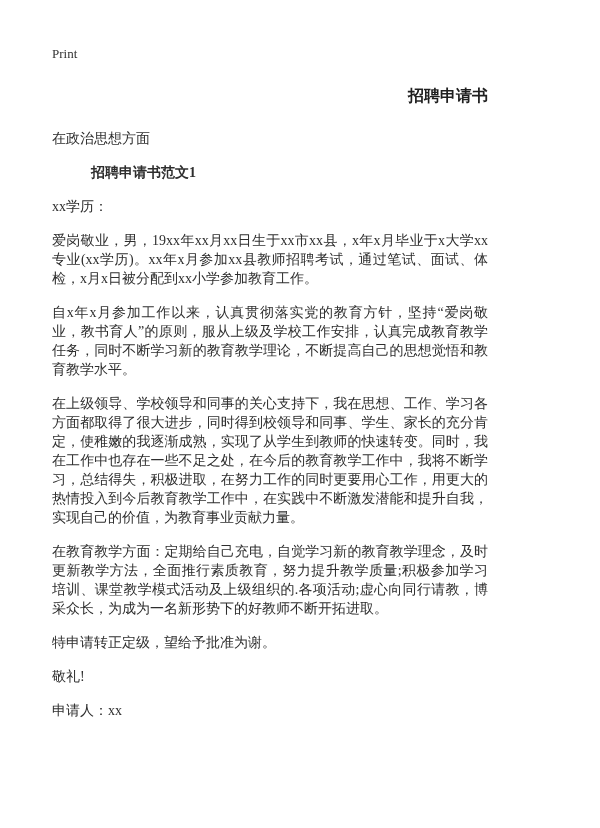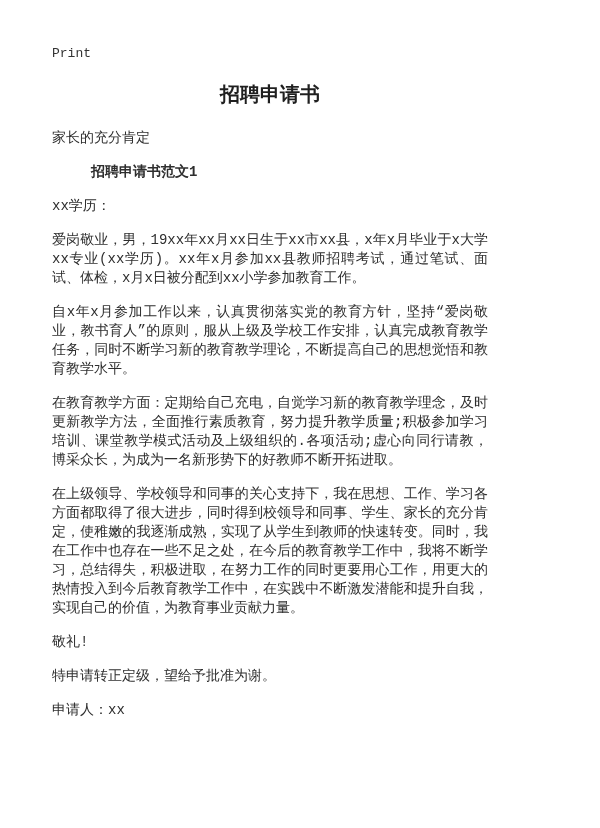--- a/index.html
+++ b/index.html
@@ -3,36 +3,36 @@
 <meta charset="utf-8">
 <style>
   html, body { margin: 0; padding: 0; background: #ffffff; }
   .page {
     position: relative;
     width: 560px;
     height: 828px;
     box-sizing: border-box;
     padding: 44px 72px 0 52px;
     background: #ffffff;
-    font-family: Liberation Mono, monospace;
+    font-family: Liberation Serif, serif;
     color: #2e2e2e;
     overflow: hidden;
   }
   .print-label {
     font-size: 13px;
     line-height: 15px;
     color: #333333;
     cursor: pointer;
     display: inline-block;
   }
   .doc-title {
-    font-size: 20px;
+    font-size: 16px;
     line-height: 24px;
     font-weight: bold;
-    text-align: center;
+    text-align: right;
     color: #1f1f1f;
     margin: 22px 0 8px 0;
   }
   .para {
     font-size: 14px;
     line-height: 19px;
     margin: 15px 0 0 0;
     text-align: justify;
     text-justify: inter-ideograph;
     word-break: break-all;
@@ -42,27 +42,27 @@
 </style>
 </head>
 <body>
 
 <div class="page">
 
   <span class="print-label">Print</span>
 
   <h1 class="doc-title">招聘申请书</h1>
 
-  <p class="para first">家长的充分肯定</p>
+  <p class="para first">在政治思想方面</p>
 
 
   <p class="para bold">招聘申请书范文1</p>
 
   <p class="para">xx学历：</p>
   <p class="para">爱岗敬业，男，19xx年xx月xx日生于xx市xx县，x年x月毕业于x大学xx专业(xx学历)。xx年x月参加xx县教师招聘考试，通过笔试、面试、体检，x月x日被分配到xx小学参加教育工作。</p>
   <p class="para">自x年x月参加工作以来，认真贯彻落实党的教育方针，坚持“爱岗敬业，教书育人”的原则，服从上级及学校工作安排，认真完成教育教学任务，同时不断学习新的教育教学理论，不断提高自己的思想觉悟和教育教学水平。</p>
+  <p class="para">在上级领导、学校领导和同事的关心支持下，我在思想、工作、学习各方面都取得了很大进步，同时得到校领导和同事、学生、家长的充分肯定，使稚嫩的我逐渐成熟，实现了从学生到教师的快速转变。同时，我在工作中也存在一些不足之处，在今后的教育教学工作中，我将不断学习，总结得失，积极进取，在努力工作的同时更要用心工作，用更大的热情投入到今后教育教学工作中，在实践中不断激发潜能和提升自我，实现自己的价值，为教育事业贡献力量。</p>
   <p class="para">在教育教学方面：定期给自己充电，自觉学习新的教育教学理念，及时更新教学方法，全面推行素质教育，努力提升教学质量;积极参加学习培训、课堂教学模式活动及上级组织的.各项活动;虚心向同行请教，博采众长，为成为一名新形势下的好教师不断开拓进取。</p>
-  <p class="para">在上级领导、学校领导和同事的关心支持下，我在思想、工作、学习各方面都取得了很大进步，同时得到校领导和同事、学生、家长的充分肯定，使稚嫩的我逐渐成熟，实现了从学生到教师的快速转变。同时，我在工作中也存在一些不足之处，在今后的教育教学工作中，我将不断学习，总结得失，积极进取，在努力工作的同时更要用心工作，用更大的热情投入到今后教育教学工作中，在实践中不断激发潜能和提升自我，实现自己的价值，为教育事业贡献力量。</p>
+  <p class="para">特申请转正定级，望给予批准为谢。</p>
   <p class="para">敬礼!</p>
-  <p class="para">特申请转正定级，望给予批准为谢。</p>
   <p class="para">申请人：xx</p>
 
 </div>
 
 </body></html>

